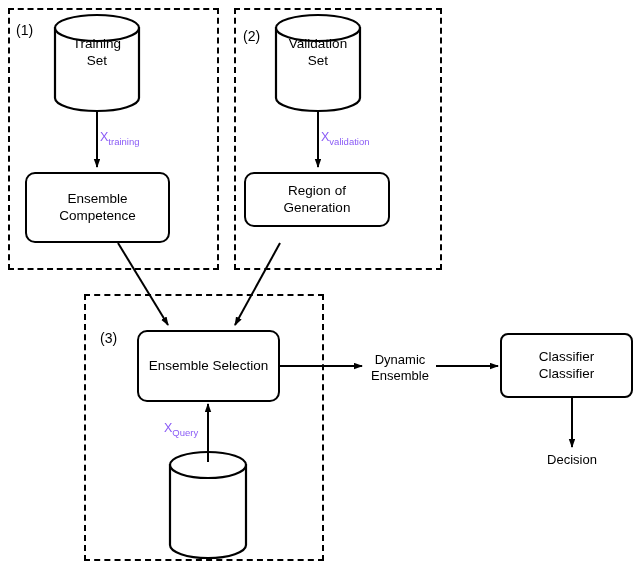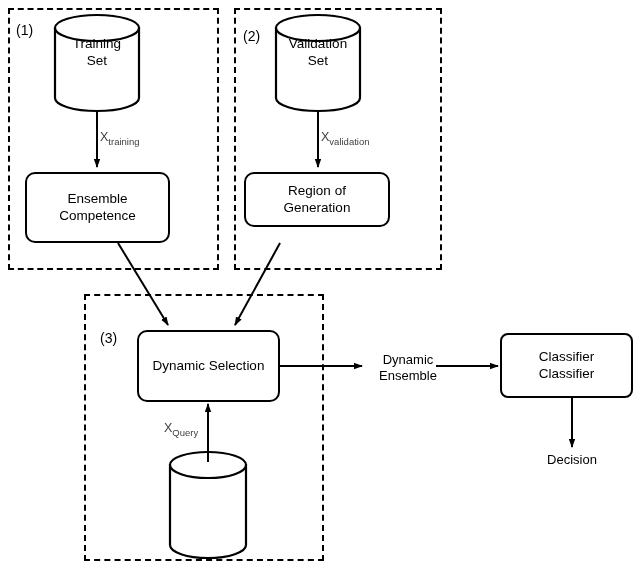--- a/index.html
+++ b/index.html
@@ -54,21 +54,21 @@
     position: absolute;
     text-align: center;
     font-size: 13.5px;
     line-height: 1.25;
     color: #000000;
     width: 100px;
   }
   .edge-label {
     position: absolute;
     font-size: 12.5px;
-    color: #404040;
+    color: #8b5cf6;
     white-space: nowrap;
   }
   .edge-label .sub {
     font-size: 9.5px;
     vertical-align: sub;
   }
   .free-label {
     position: absolute;
     font-size: 13px;
     line-height: 1.25;
@@ -145,41 +145,41 @@
   </div>
 
   <div class="box" style="left:244px; top:172px; width:146px; height:55px;">
     <div>
       <div>Region of</div>
       <div>Generation</div>
     </div>
   </div>
 
   <div class="box" style="left:137px; top:330px; width:143px; height:72px;">
-    <div>Dynamic Selection</div>
+    <div>Ensemble Selection</div>
   </div>
 
   <div class="box sharp" style="left:500px; top:333px; width:133px; height:65px;">
     <div>
       <div>Classifier</div>
       <div>Classifier</div>
     </div>
   </div>
 
   <div class="edge-label" style="left:100px; top:130px;">
     <span>X</span><span class="sub">training</span>
   </div>
   <div class="edge-label" style="left:321px; top:130px;">
     <span>X</span><span class="sub">validation</span>
   </div>
   <div class="edge-label" style="left:164px; top:421px;">
     <span>X</span><span class="sub">Query</span>
   </div>
 
-  <div class="free-label" style="left:372px; top:352px; width:72px;">
+  <div class="free-label" style="left:364px; top:352px; width:72px;">
     <div>Dynamic</div>
     <div>Ensemble</div>
   </div>
   <div class="free-label" style="left:532px; top:452px; width:80px;">
     <div>Decision</div>
   </div>
 
 </div>
 
 </body></html>

